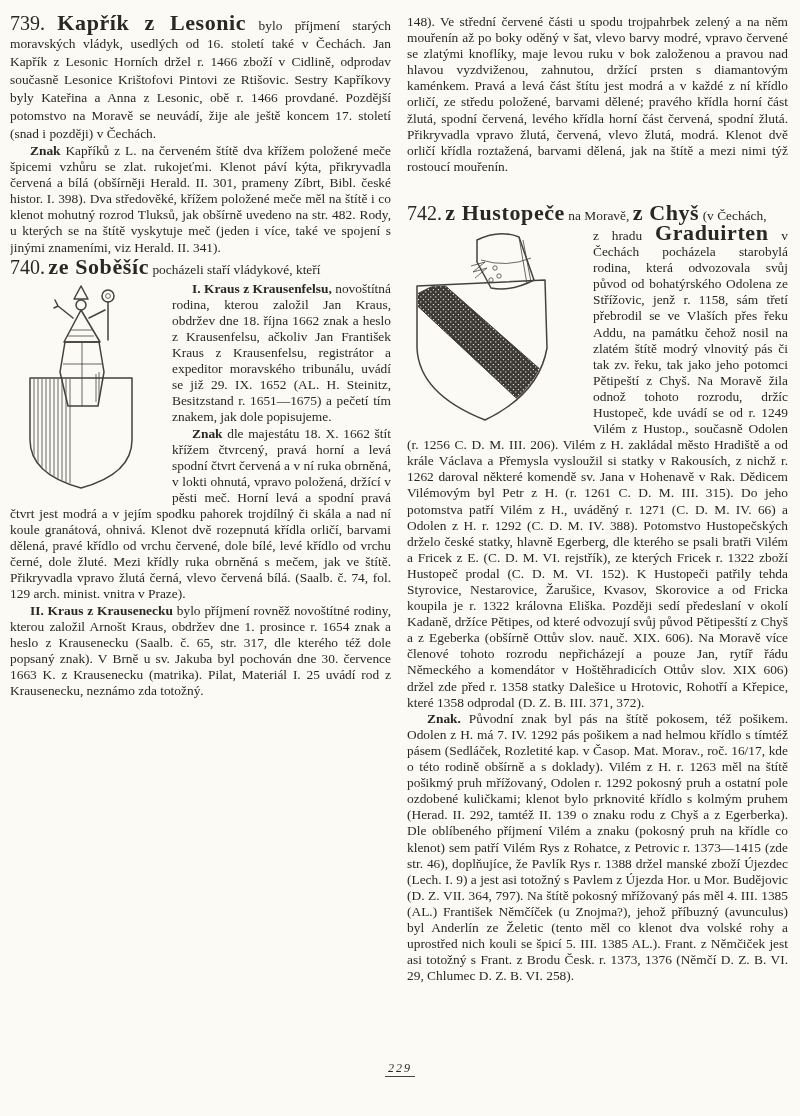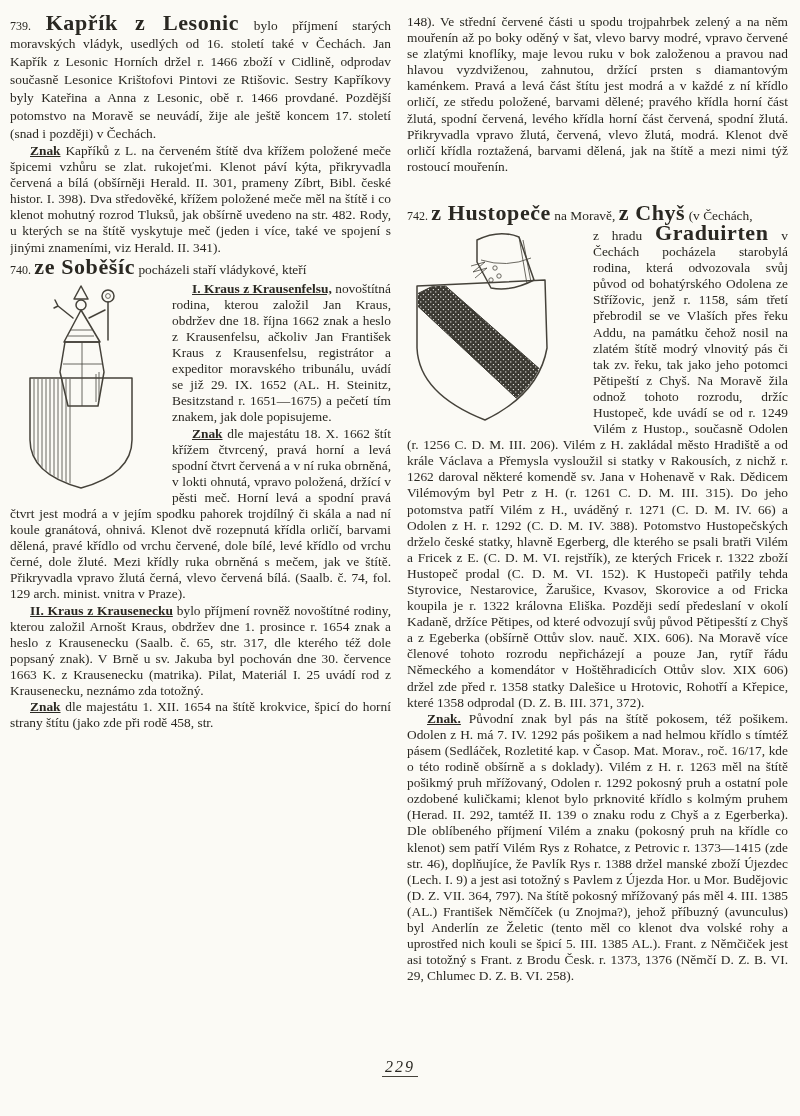--- a/index.html
+++ b/index.html
@@ -11,28 +11,28 @@
     overflow:hidden;
   }
   .page{padding:14px 12px 0 10px;height:1102px;box-sizing:border-box;position:relative;}
   .cols{display:flex;gap:16px;height:1042px;overflow:hidden;}
   .col{width:383px;}
   p{margin:0;text-align:justify;font-size:13.4px;line-height:16.1px;
     -webkit-hyphens:auto;hyphens:auto;}
   .ind{text-indent:20px;}
   .entry{margin-top:2px;}
   .entry:first-child{margin-top:0;}
-  .num{font-size:12px;}
+  .num{font-size:20px;}
   .entry-name{font-weight:700;font-size:22px;letter-spacing:0.6px;}
-  .b{font-weight:700;text-decoration:underline;}
+  .b{font-weight:700;}
   .head{line-height:18px;}
   .float-img{float:left;margin:3px 10px 2px 0;}
   .pageno{position:absolute;left:0;right:0;top:1058px;text-align:center;}
   .pageno span{
-    font-style:italic;font-size:16px;letter-spacing:2px;
+    font-style:italic;font-size:12px;letter-spacing:2px;
     border-bottom:1.5px solid #45423a;padding:0 3px 1px 3px;
   }
   svg{display:block;}
   .stroke{fill:none;stroke:#45423a;stroke-width:1.5;stroke-linejoin:round;stroke-linecap:round;}
   .thin{fill:none;stroke:#45423a;stroke-width:0.8;}
 </style>
 </head>
 <body>
 
 <div class="page">
@@ -79,22 +79,20 @@
 
       </div>
 
       <div class="entry">
         <p class="ind"><span class="b">I. Kraus z Krausenfelsu,</span>
           <span>novoštítná rodina, kterou založil Jan Kraus, obdržev dne 18. října 1662 znak a heslo z Krausenfelsu, ačkoliv Jan František Kraus z Krausenfelsu, registrátor a expeditor moravského tribunálu, uvádí se již 29. IX. 1652 (AL. H. Steinitz, Besitzstand r. 1651—1675) a pečetí tím znakem, jak dole popisujeme.</span></p>
         <p class="ind"><span class="b">Znak</span>
           <span>dle majestátu 18. X. 1662 štít křížem čtvrcený, pravá horní a levá spodní čtvrt červená a v ní ruka obrněná, v lokti ohnutá, vpravo položená, držící v pěsti meč. Horní levá a spodní pravá čtvrt jest modrá a v jejím spodku pahorek trojdílný či skála a nad ní koule granátová, ohnivá. Klenot dvě rozepnutá křídla orličí, barvami dělená, pravé křídlo od vrchu červené, dole bílé, levé křídlo od vrchu černé, dole žluté. Mezi křídly ruka obrněná s mečem, jak ve štítě. Přikryvadla vpravo žlutá černá, vlevo červená bílá. (Saalb. č. 74, fol. 129 arch. minist. vnitra v Praze).</span></p>
         <p class="ind"><span class="b">II. Kraus z Krausenecku</span>
           <span>bylo příjmení rovněž novoštítné rodiny, kterou založil Arnošt Kraus, obdržev dne 1. prosince r. 1654 znak a heslo z Krausenecku (Saalb. č. 65, str. 317, dle kterého též dole popsaný znak). V Brně u sv. Jakuba byl pochován dne 30. července 1663 K. z Krausenecku (matrika). Pilat, Materiál I. 25 uvádí rod z Krausenecku, neznámo zda totožný.</span></p>
-        <p class="ind"><span class="b">Znak</span>
-          <span>dle majestátu 1. XII. 1654 na štítě krokvice, špicí do horní strany štítu (jako zde při rodě 458, str.</span></p>
       </div>
 
     </div>
 
     <div class="col">
 
       <p>148). Ve střední červené části u spodu trojpahrbek zelený a na něm mouřenín až po boky oděný v šat, vlevo barvy modré, vpravo červené se zlatými knoflíky, maje levou ruku v bok založenou a pravou nad hlavou vyzdviženou, zahnutou, držící prsten s diamantovým kaménkem. Pravá a levá část štítu jest modrá a v každé z ní křídlo orličí, ze středu položené, barvami dělené; pravého křídla horní část žlutá, spodní červená, levého křídla horní část červená, spodní žlutá. Přikryvadla vpravo žlutá, červená, vlevo žlutá, modrá. Klenot dvě orličí křídla roztažená, barvami dělená, jak na štítě a mezi nimi týž rostoucí mouřenín.</p>
 
       <div class="entry" style="margin-top:29px;">
         <p class="head"><span class="num">742.</span>

